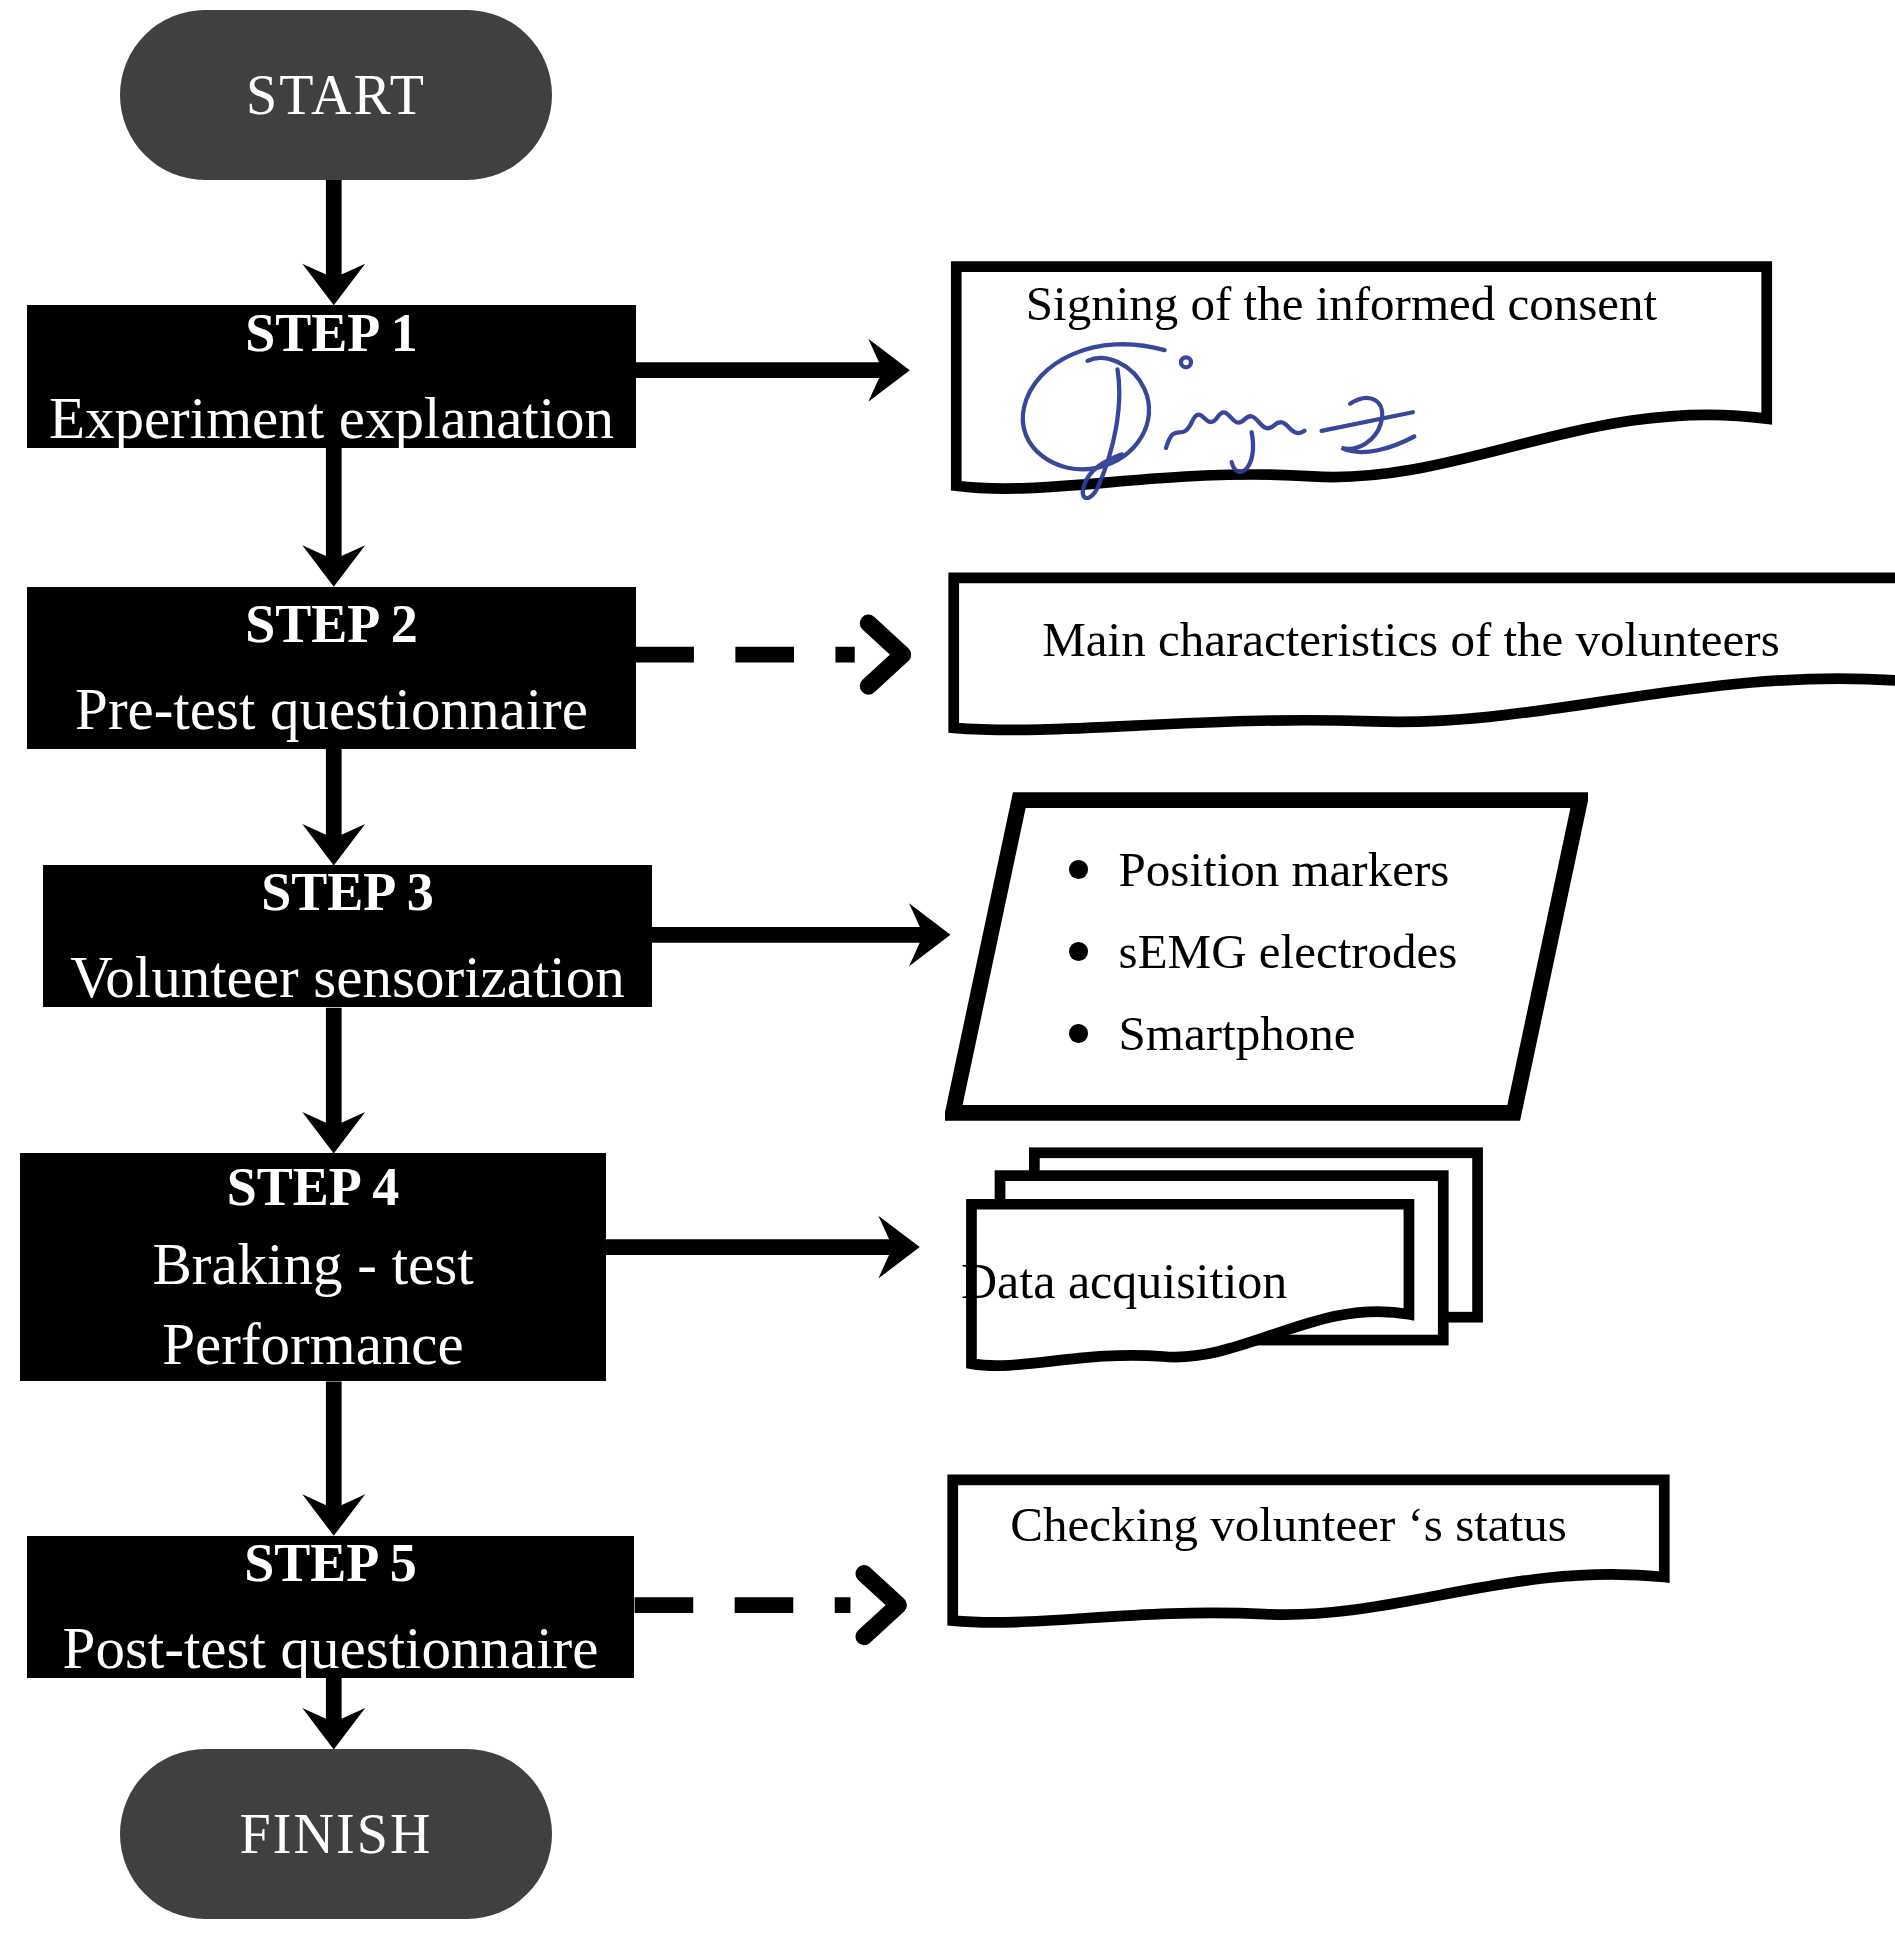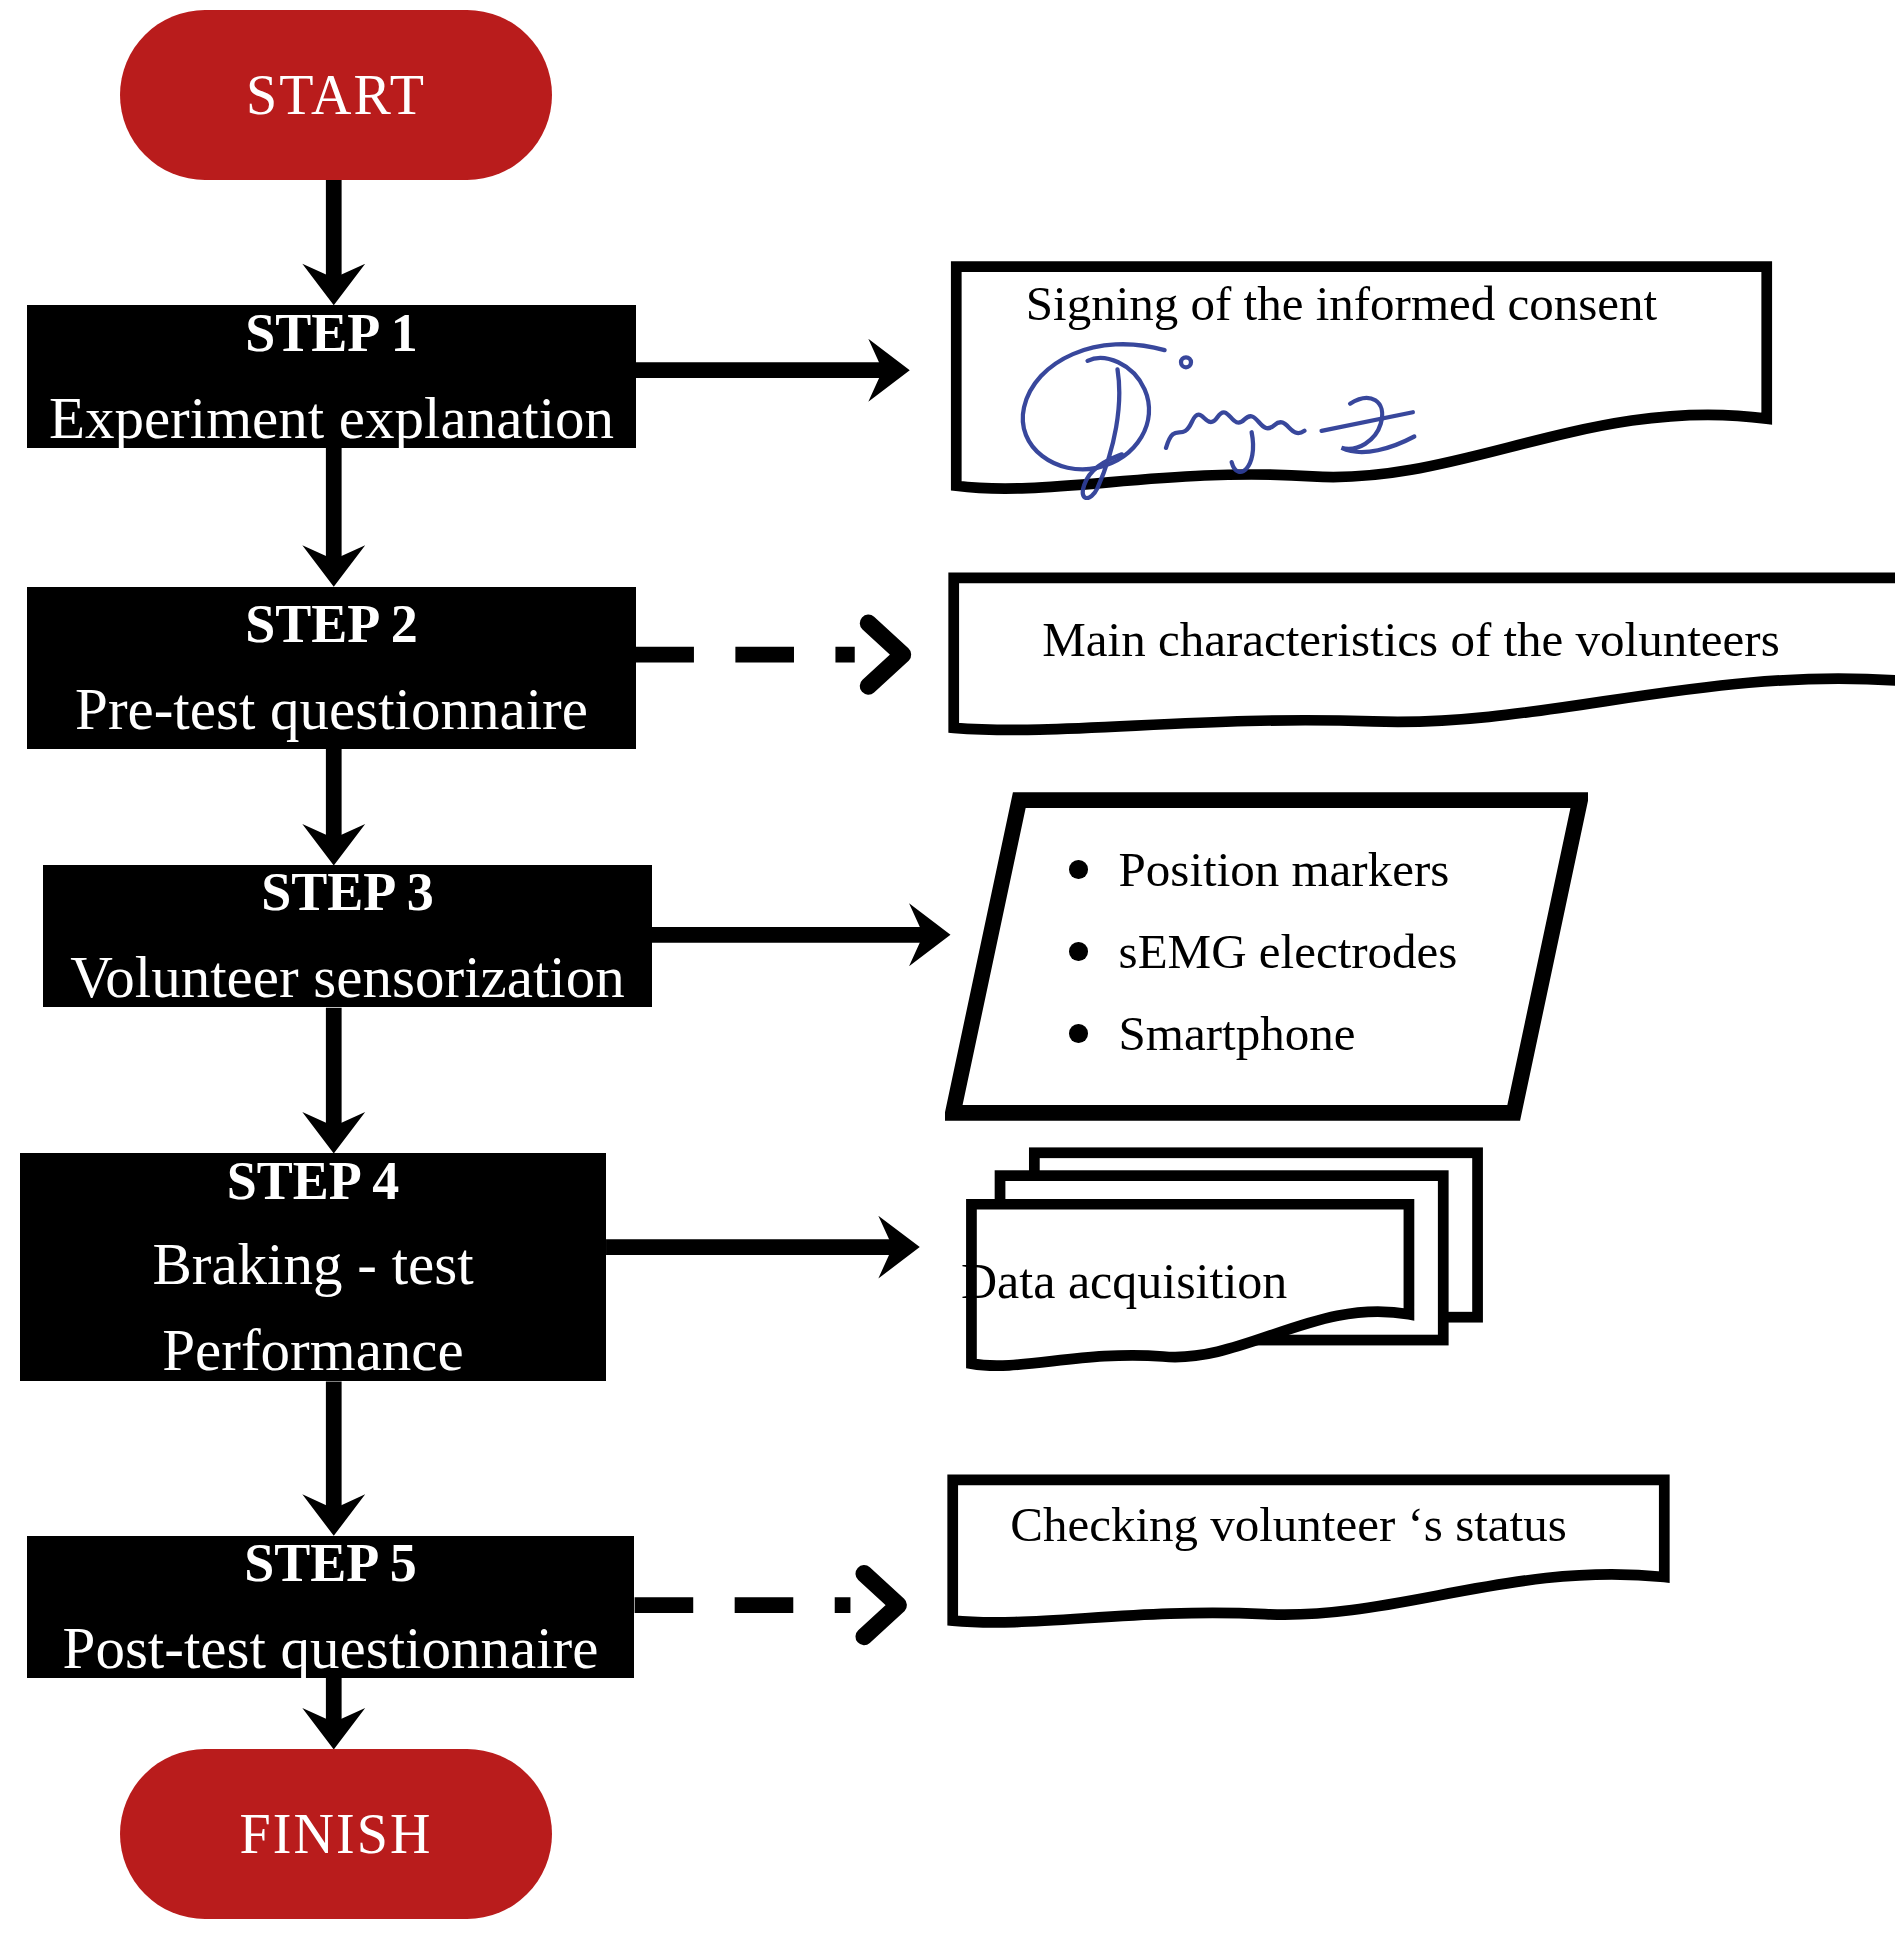--- a/index.html
+++ b/index.html
@@ -6,34 +6,34 @@
   .canvas{
     position:relative;
     width:1896px;height:1936px;
     background:#ffffff;
     font-family:"Liberation Serif","DejaVu Serif",serif;
     overflow:hidden;
   }
   .overlay{position:absolute;left:0;top:0;width:1896px;height:1936px;}
   
   .pill{
-    position:absolute;background:#b91c1c;color:#fff;
+    position:absolute;background:#404040;color:#fff;
     display:flex;align-items:center;justify-content:center;
     border-radius:86px;font-size:56px;letter-spacing:2.1px;
   }
   
   .step{
     position:absolute;background:#000;color:#fff;
     display:flex;flex-direction:column;align-items:center;justify-content:center;
     text-align:center;
   }
   .step .t{font-weight:700;font-size:54px;line-height:1;}
   .step .l{font-weight:400;font-size:59px;line-height:1;}
   .step.gap2{gap:29px;}
-  .step.gap3{gap:27px;}
+  .step.gap3{gap:21px;}
   
   .shape{position:absolute;padding-left:40px;}
   .shape svg{display:block;}
   .doc-label{
     position:absolute;left:0;right:0;text-align:center;
     font-size:49px;color:#000;line-height:1.1;
   }
   .data-label{
     position:absolute;font-size:50px;color:#000;line-height:1;
   }

